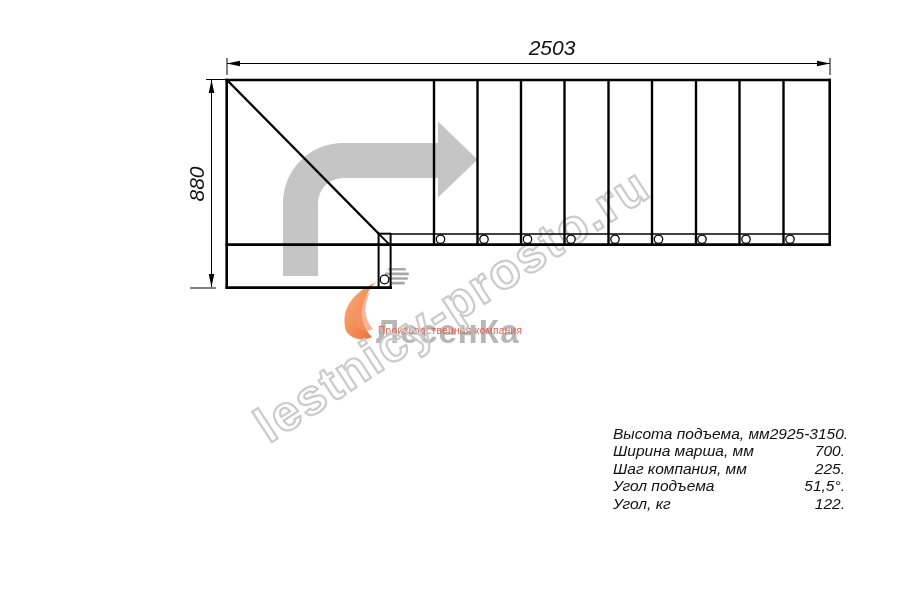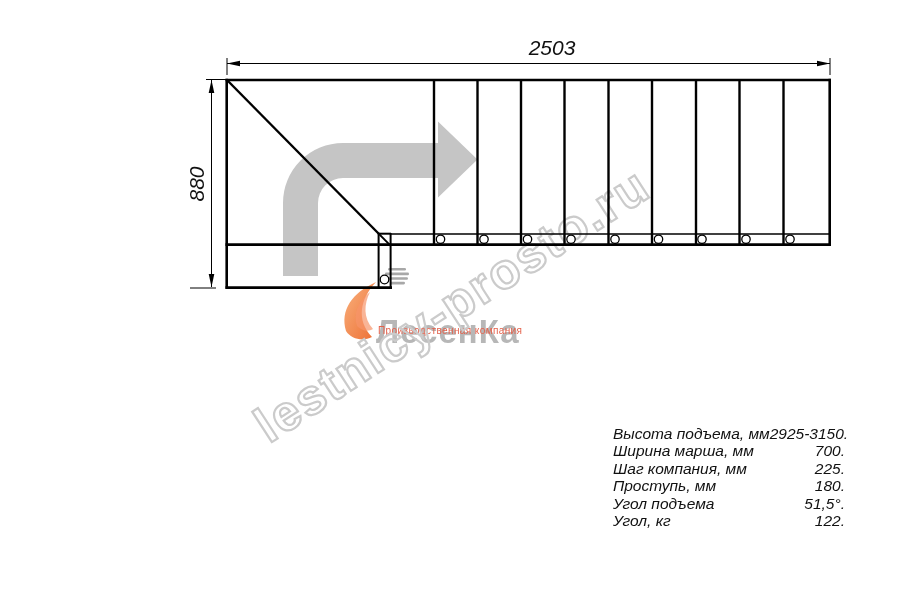--- a/index.html
+++ b/index.html
@@ -158,24 +158,20 @@
     </div>
     <div class="spec-row">
       <span class="spec-label">Ширина марша, мм</span>
       <span class="spec-value">700.</span>
     </div>
     <div class="spec-row">
       <span class="spec-label">Шаг компания, мм</span>
       <span class="spec-value">225.</span>
     </div>
     <div class="spec-row">
-      <span class="spec-label">Проступь, мм</span>
-      <span class="spec-value">180.</span>
-    </div>
-    <div class="spec-row">
       <span class="spec-label">Угол подъема</span>
       <span class="spec-value">51,5°.</span>
     </div>
     <div class="spec-row">
       <span class="spec-label">Угол, кг</span>
       <span class="spec-value">122.</span>
     </div>
   </div>
 
 </div>

